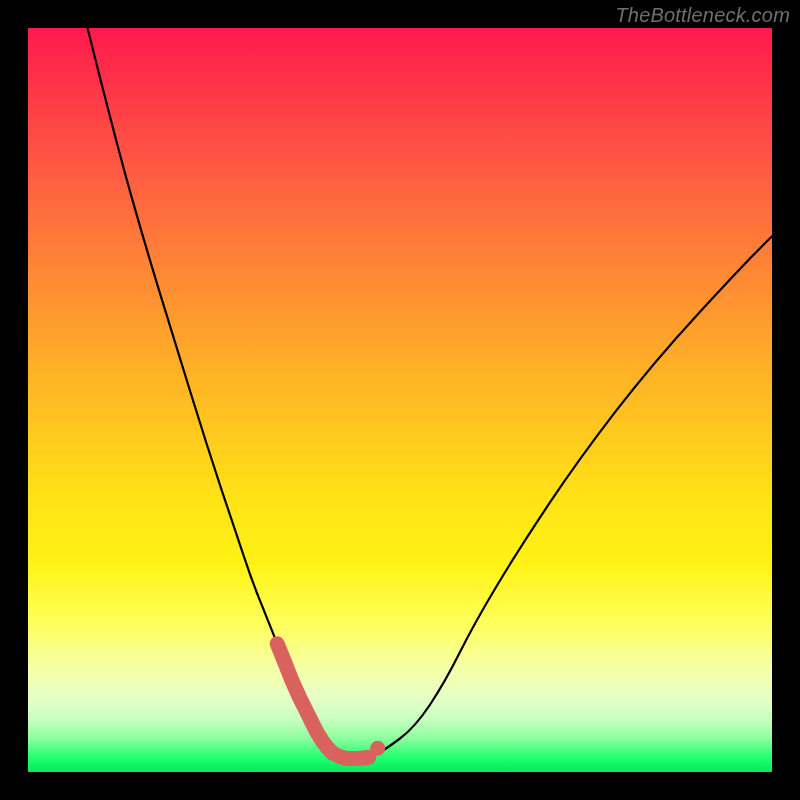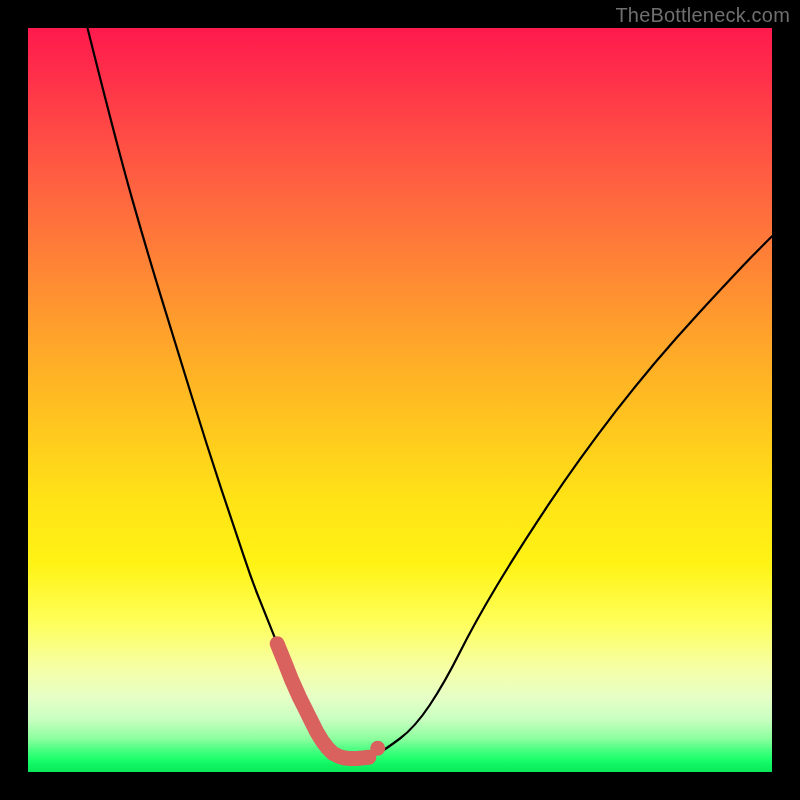--- a/index.html
+++ b/index.html
@@ -11,20 +11,21 @@
     overflow: hidden;
     font-family: Arial, Helvetica, sans-serif;
   }
   .frame {
     position: absolute;
     left: 0;
     top: 0;
     width: 800px;
     height: 800px;
     background: #000;
+    font-style: italic;
   }
   .plot-area {
     position: absolute;
     left: 28px;
     top: 28px;
     width: 744px;
     height: 744px;
     overflow: hidden;
   }
   .gradient {

